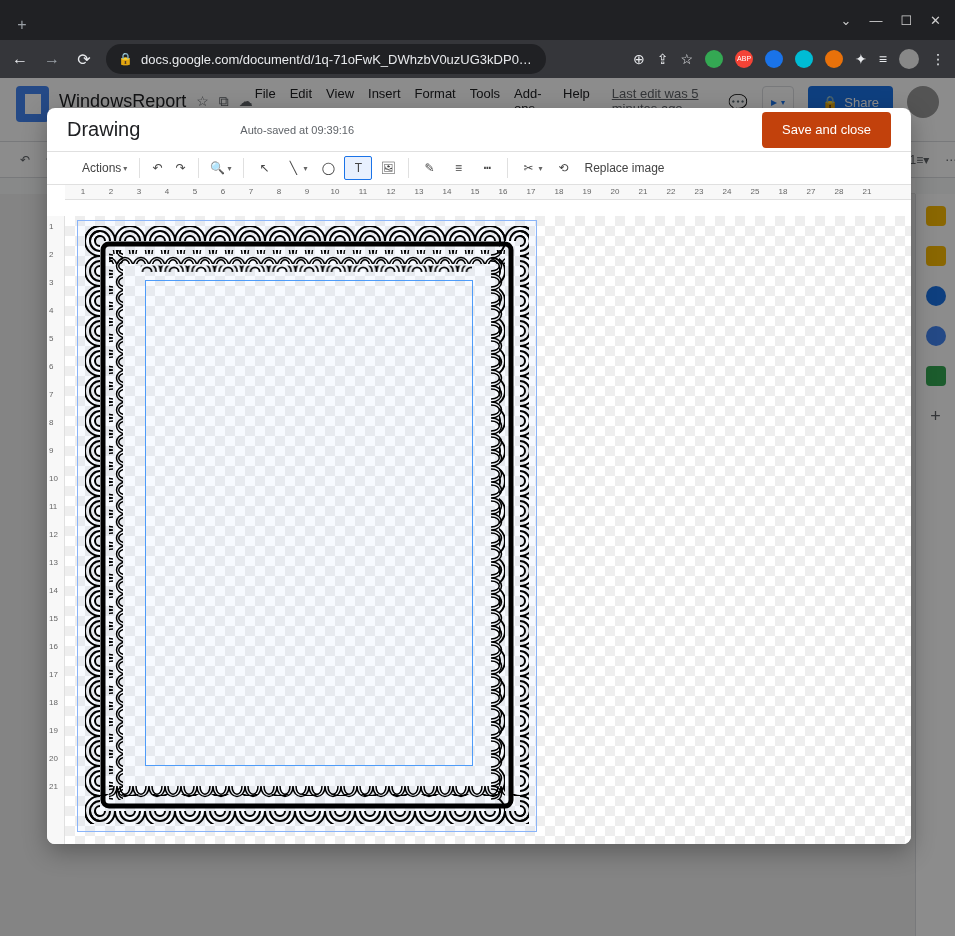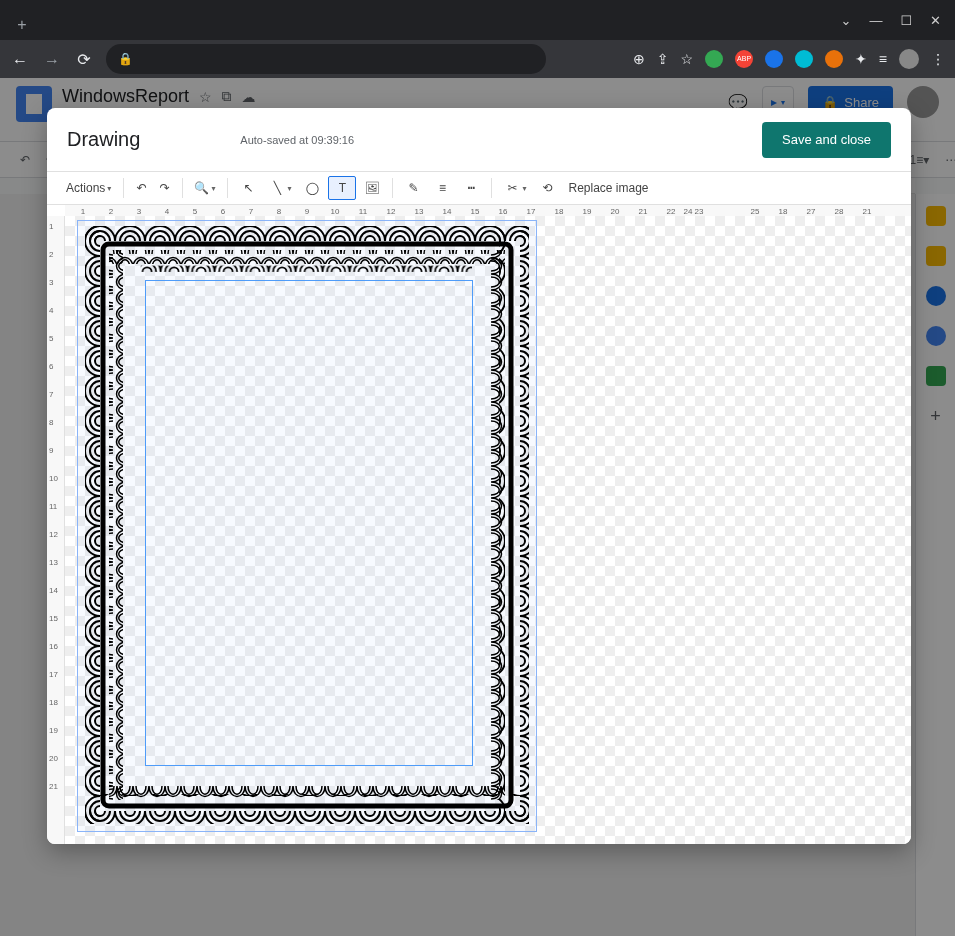--- a/index.html
+++ b/index.html
@@ -25,21 +25,21 @@
 .ext-ico { width:18px; height:18px; border-radius:50%; display:inline-block; }
 .addr-icons .sym { font-size:14px; color:#e8eaed; }
 .avatar-sm { width:20px; height:20px; border-radius:50%; background:#888; }
 
 
 .docs-app { position:absolute; top:78px; left:0; right:0; bottom:0; background:#f8f9fa; }
 .dim-overlay { position:absolute; inset:0; background:rgba(0,0,0,0.45); z-index:5; }
 .docs-header { height:64px; background:#fff; display:flex; align-items:flex-start; padding:8px 16px; border-bottom:1px solid #dadce0; }
 .docs-logo { width:36px; height:36px; background:#4285f4; border-radius:4px; display:flex; align-items:center; justify-content:center; margin-right:10px; }
 .docs-logo::after { content:""; width:16px; height:20px; background:#fff; }
-.doc-info { display:flex; flex-direction:column; gap:2px; }
+.doc-info { display:flex; flex-direction:row; gap:2px; }
 .doc-title-row { display:flex; align-items:center; gap:10px; color:#202124; font-size:18px; }
 .doc-title-row .ic { color:#5f6368; font-size:14px; }
 .doc-menus { display:flex; gap:14px; font-size:13px; color:#202124; }
 .doc-menus .last { color:#5f6368; text-decoration:underline; margin-left:8px; }
 .share-area { margin-left:auto; display:flex; align-items:center; gap:14px; }
 .share-btn { background:#1a73e8; color:#fff; border-radius:4px; height:32px; padding:0 14px; font-size:13px; display:flex; align-items:center; gap:6px; }
 .present-btn { border:1px solid #dadce0; height:32px; border-radius:4px; padding:0 8px; color:#1a73e8; display:flex; align-items:center; gap:4px; font-size:12px;}
 .comment-ico { color:#5f6368; font-size:16px; }
 .avatar-lg { width:32px; height:32px; border-radius:50%; background:#999; }
 
@@ -48,26 +48,26 @@
 .tb-btn { padding:2px 4px; }
 .tb-sel { border:1px solid transparent; padding:2px 6px; display:flex; align-items:center; gap:4px; }
 
 .docs-ruler { height:16px; background:#fff; border-bottom:1px solid #e0e0e0; margin:0 40px 0 48px; font-size:8px; color:#777; position:relative;}
 .docs-body { position:absolute; top:116px; left:0; right:40px; bottom:0; background:#f1f1f1; }
 .side-icons { position:absolute; top:116px; right:0; width:40px; background:#fff; border-left:1px solid #dadce0; bottom:0; display:flex; flex-direction:column; align-items:center; padding-top:12px; gap:20px; }
 .side-icons .si { width:20px; height:20px; border-radius:4px; }
 
 
 .modal { position:absolute; z-index:10; left:47px; right:44px; top:108px; height:736px; background:#fff; border-radius:8px; box-shadow:0 8px 24px rgba(0,0,0,0.3); display:flex; flex-direction:column; overflow:hidden;}
-.modal-header { height:64px; display:flex; align-items:center; padding:0 20px; border-bottom:1px solid #e0e0e0; }
+.modal-header { height:44px; display:flex; align-items:center; padding:0 20px; border-bottom:1px solid #e0e0e0; }
 .modal-title { font-size:20px; color:#202124; }
 .autosave { font-size:11px; color:#5f6368; margin-left:100px; }
-.save-close { margin-left:auto; background:#0f766e; color:#fff; border:none; border-radius:4px; height:36px; padding:0 20px; font-size:13px; cursor:pointer; }
-
-.draw-toolbar { height:33px; border-bottom:1px solid #e0e0e0; display:flex; align-items:center; padding:0 14px; gap:3px; font-size:12px; color:#444; }
+.save-close { margin-left:auto; background:#c2410c; color:#fff; border:none; border-radius:4px; height:36px; padding:0 20px; font-size:13px; cursor:pointer; }
+
+.draw-toolbar { height:33px; border-bottom:1px solid #e0e0e0; display:flex; align-items:center; padding:0 30px; gap:3px; font-size:12px; color:#444; }
 .dtb-btn { padding:3px 5px; display:flex; align-items:center; gap:2px; border-radius:2px; cursor:pointer; }
 .dtb-btn.active { background:#e8f0fe; border:1px solid #1a73e8; }
 .dtb-sep { width:1px; height:20px; background:#e0e0e0; margin:0 4px; }
 .tool-ico { display:inline-flex; width:16px; height:16px; align-items:center; justify-content:center; }
 .caret { font-size:8px; color:#666; }
 
 .draw-ruler-h { height:15px; background:#f8f8f8; border-bottom:1px solid #e0e0e0; position:relative; margin-left:18px; font-size:8px; color:#666; overflow:hidden;}
 .draw-ruler-v { width:18px; background:#f8f8f8; border-right:1px solid #e0e0e0; position:absolute; top:108px; bottom:0; left:0; font-size:8px; color:#666; overflow:hidden;}
 .draw-canvas { position:absolute; top:108px; left:18px; right:0; bottom:0; overflow:auto;
   background-color:#fff;
@@ -98,20 +98,21 @@
     <span>✕</span>
   </div>
 </div>
 
 <div class="addr-bar">
   <span class="nav-btn active">←</span>
   <span class="nav-btn">→</span>
   <span class="nav-btn active">⟳</span>
   <div class="url-field">
     <span class="lock">🔒</span>
+    <span>docs.google.com/document/d/1q-71oFwK_DWhzbV0uzUG3kDP0…</span>
   </div>
   <div class="addr-icons">
     <span class="sym">⊕</span>
     <span class="sym">⇪</span>
     <span class="sym">☆</span>
     <span class="ext-ico" style="background:#34a853"></span>
     <span class="ext-ico" style="background:#f44336;font-size:7px;color:#fff;text-align:center;line-height:18px">ABP</span>
     <span class="ext-ico" style="background:#1a73e8"></span>
     <span class="ext-ico" style="background:#00bcd4"></span>
     <span class="ext-ico" style="background:#e8710a"></span>
@@ -311,21 +312,21 @@
       <span class="rtick" style="left: 382px;">14</span>
       <span class="rtick" style="left: 410px;">15</span>
       <span class="rtick" style="left: 438px;">16</span>
       <span class="rtick" style="left: 466px;">17</span>
       <span class="rtick" style="left: 494px;">18</span>
       <span class="rtick" style="left: 522px;">19</span>
       <span class="rtick" style="left: 550px;">20</span>
       <span class="rtick" style="left: 578px;">21</span>
       <span class="rtick" style="left: 606px;">22</span>
       <span class="rtick" style="left: 634px;">23</span>
-      <span class="rtick" style="left: 623px;">24</span>
+      <span class="rtick" style="left: 662px;">24</span>
       <span class="rtick" style="left: 690px;">25</span>
       <span class="rtick" style="left: 718px;">18</span>
       <span class="rtick" style="left: 746px;">27</span>
       <span class="rtick" style="left: 774px;">28</span>
       <span class="rtick" style="left: 802px;">21</span>
       <span class="rtick" style="left: 871px;">30</span>
     </div>
   <div class="draw-ruler-v" id="ruler-v">
       <span class="vtick" style="top: 10px;">1</span>
       <span class="vtick" style="top: 38px;">2</span>

